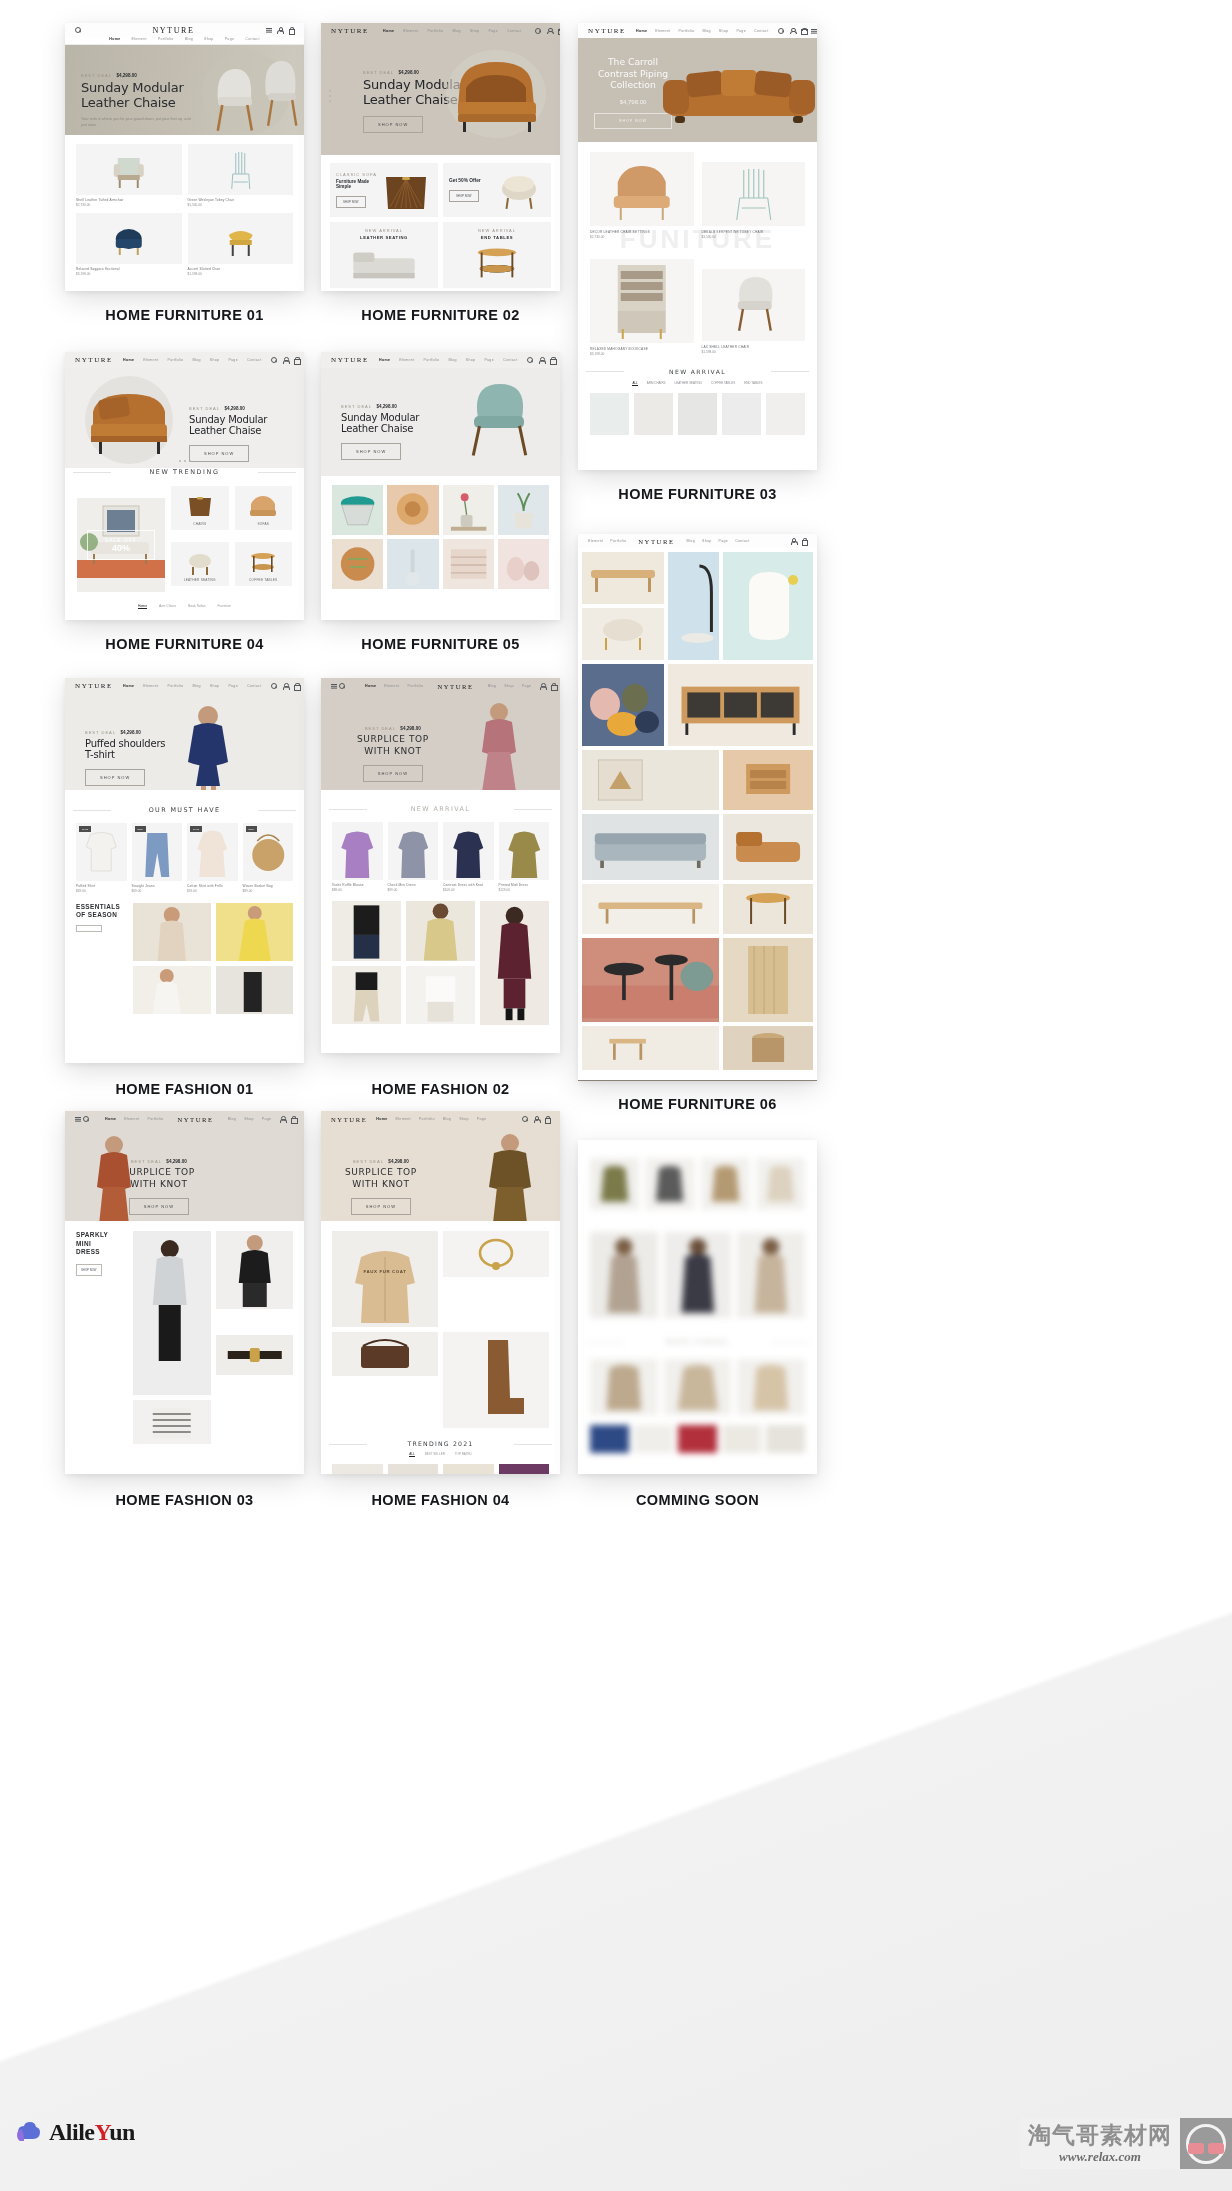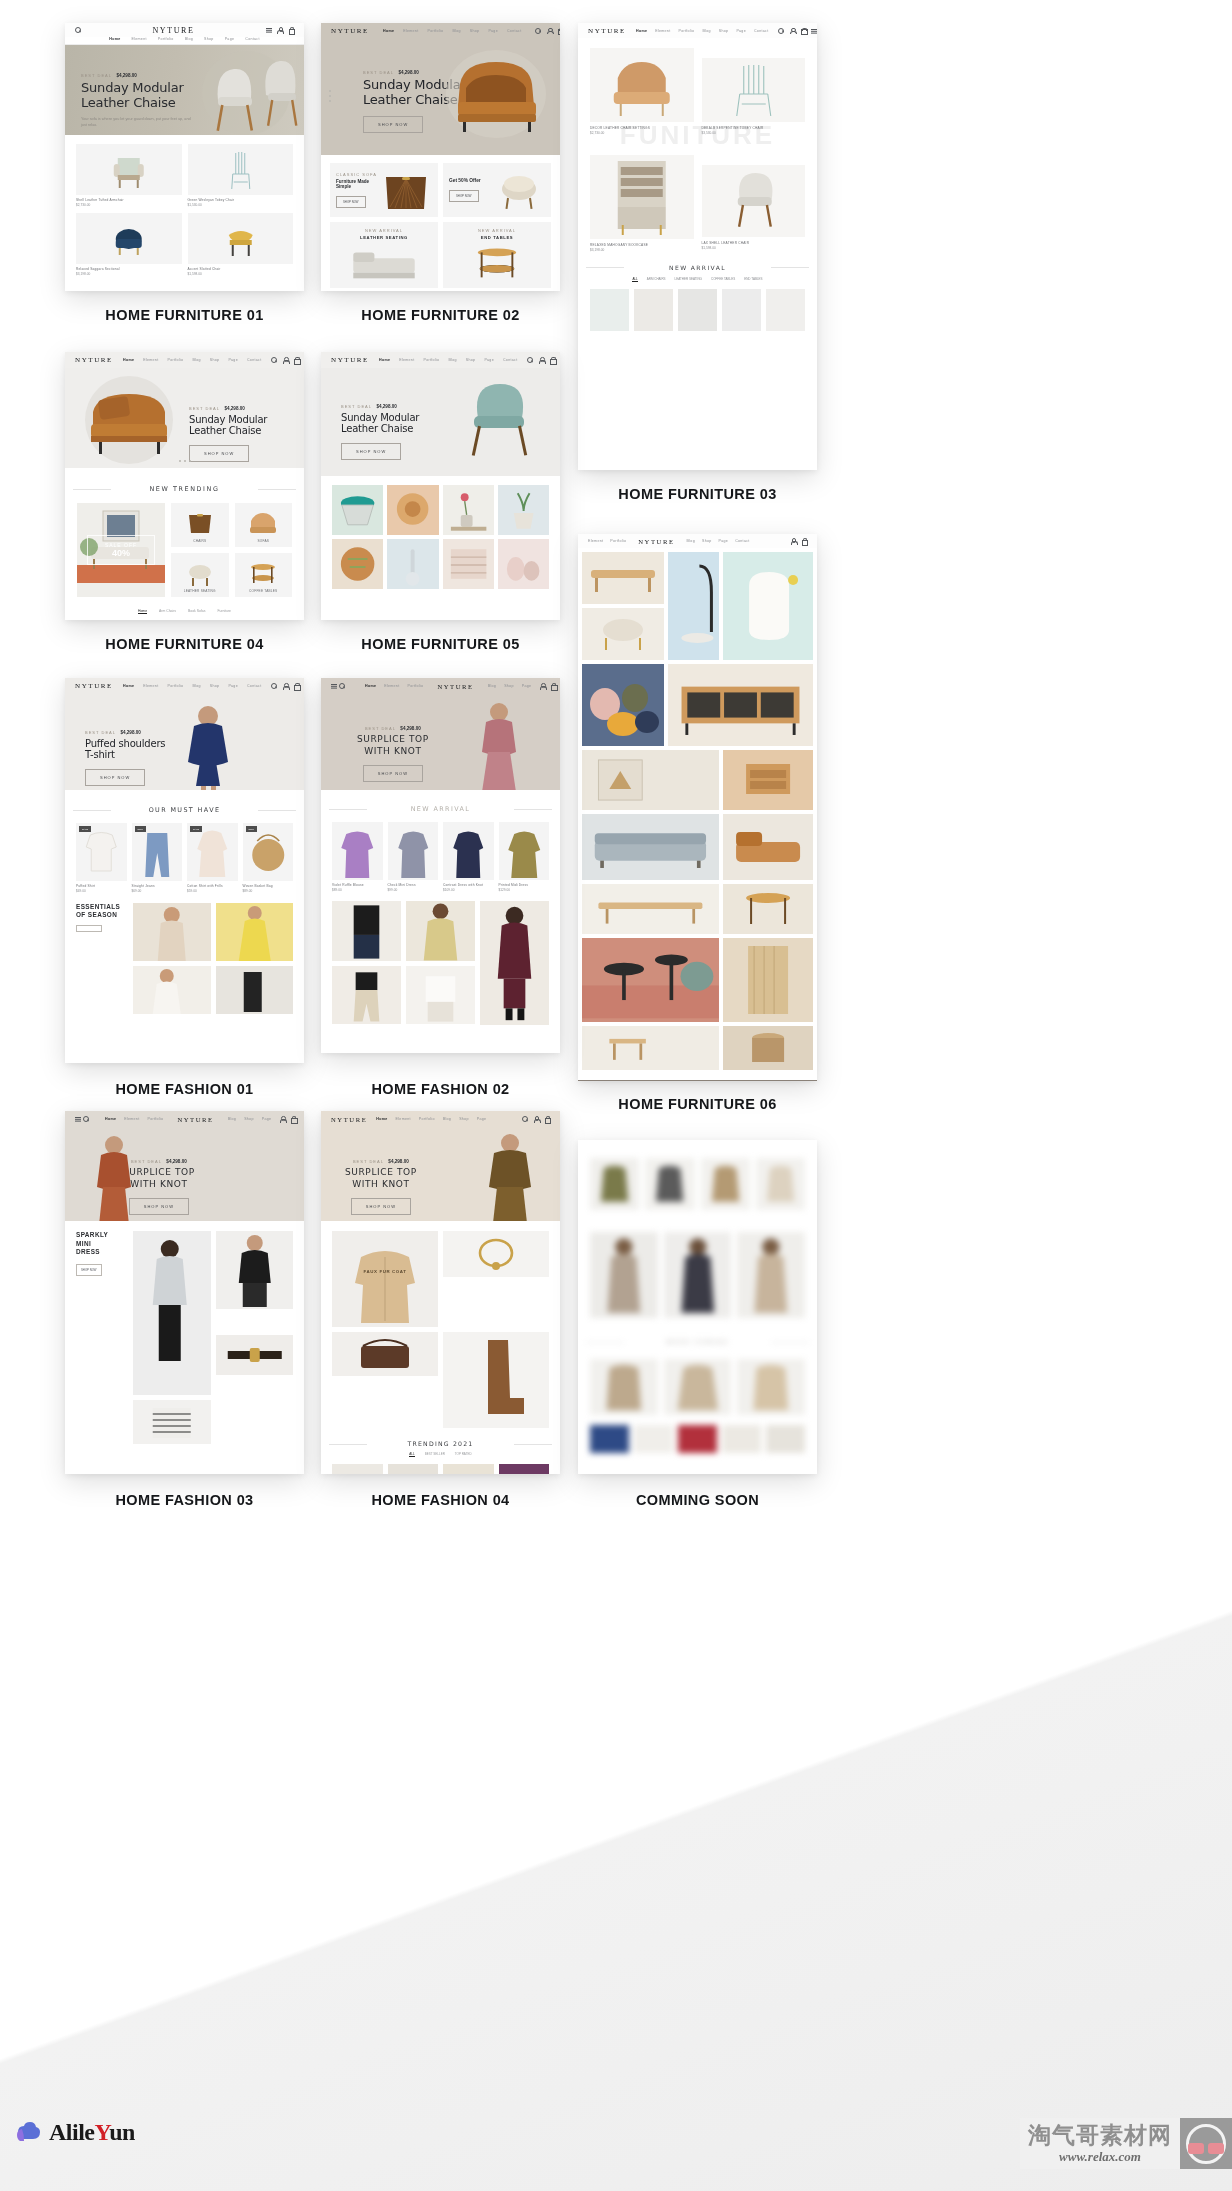--- a/index.html
+++ b/index.html
@@ -316,20 +316,39 @@
           <span>Contact</span>
         </span>
         <span class="icons" style="margin-left:auto;">
           <i class="ico search"></i>
           <i class="ico user"></i>
           <i class="ico bag"></i>
           <i class="ico bars"></i>
         </span>
       </div>
 
+      <div class="hero" style="height:104px;background:#c5bfb4;">
+        <div class="hero-txt" style="left:16px;top:18px;text-align:center;width:78px;">
+          <div style="white-space:pre-line;font-size:9.2px;line-height:1.25;color:#fafafa;font-family:'DejaVu Sans',sans-serif;">The Carroll
+Contrast Piping
+Collection</div>
+          <div style="font-size:6px;color:#f4f3f1;margin-top:8px;">$4,798.00</div>
+          <div style="margin-top:8px;border:1px solid #e6e3de;color:#f5f3f0;font-size:3.6px;letter-spacing:1px;padding:5px 0;">SHOP NOW</div>
+        </div>
+        <svg width="160" height="96" viewBox="0 0 160 96" style="position:absolute;right:-2px;top:8px;">
+          <rect x="8" y="40" width="144" height="30" rx="8" fill="#b5702f"></rect>
+          <rect x="4" y="34" width="26" height="34" rx="8" fill="#a5632a"></rect>
+          <rect x="130" y="34" width="26" height="34" rx="8" fill="#a5632a"></rect>
+          <rect x="28" y="26" width="36" height="24" rx="5" fill="#9a5b26" transform="rotate(-6 46 38)"></rect>
+          <rect x="62" y="24" width="36" height="26" rx="5" fill="#c07c34"></rect>
+          <rect x="96" y="26" width="36" height="24" rx="5" fill="#9a5b26" transform="rotate(6 114 38)"></rect>
+          <rect x="16" y="70" width="10" height="7" rx="3" fill="#4c3318"></rect>
+          <rect x="134" y="70" width="10" height="7" rx="3" fill="#4c3318"></rect>
+        </svg>
+      </div>
 
       <div style="position:relative;padding:10px 12px 0;">
         <div style="position:absolute;left:0;right:0;top:82px;text-align:center;font-size:26px;font-weight:bold;color:#efefef;letter-spacing:3px;">FUNITURE</div>
         <div style="display:grid;grid-template-columns:1fr 1fr;gap:8px;position:relative;">
           <div>
             <div class="tile" style="height:74px;background:#f6f5f3;">
               <svg width="100%" height="74" viewBox="0 0 100 74">
                 <path d="M26 30 q6 -16 24 -16 q18 0 24 16 l0 16 l-48 0z" fill="#cf9a68"></path>
                 <rect x="22" y="44" width="56" height="12" rx="4" fill="#dcab77"></rect>
                 <rect x="28" y="56" width="2" height="12" fill="#c9a877"></rect>
@@ -441,24 +460,24 @@
 Leather Chaise</div>
           <div class="btn-out">SHOP NOW</div>
         </div>
         <div class="dots" style="left:50%;transform:translateX(-50%);bottom:6px;">
           <i></i>
             <i></i>
             <i></i>
         </div>
       </div>
 
-      <div class="sect-title" style="margin-top:17px;font-size:6.4px;letter-spacing:1.6px;">NEW TRENDING</div>
+      <div class="sect-title" style="font-size:6.4px;letter-spacing:1.6px;">NEW TRENDING</div>
 
       <div style="display:flex;gap:6px;padding:10px 12px 0;">
-        <div class="tile" style="width:88px;height:94px;background:#404040;">
+        <div class="tile" style="width:88px;height:94px;background:#404040;margin-top:12px;">
           <svg width="88" height="94" viewBox="0 0 88 94">
             <rect x="0" y="0" width="88" height="62" fill="#efeeea"></rect>
             <rect x="26" y="8" width="36" height="30" fill="#e6e4df" stroke="#c9c4b8"></rect>
             <rect x="30" y="12" width="28" height="22" fill="#6d7f92"></rect>
             <rect x="0" y="62" width="88" height="18" fill="#d0714a"></rect>
             <rect x="0" y="80" width="88" height="14" fill="#efeeea"></rect>
             <rect x="14" y="44" width="58" height="12" rx="3" fill="#e8e5df"></rect>
             <rect x="16" y="56" width="2" height="10" fill="#9c7c4e"></rect>
             <rect x="68" y="56" width="2" height="10" fill="#9c7c4e"></rect>
             <circle cx="12" cy="44" r="9" fill="#7fa36a" opacity=".8"></circle>

